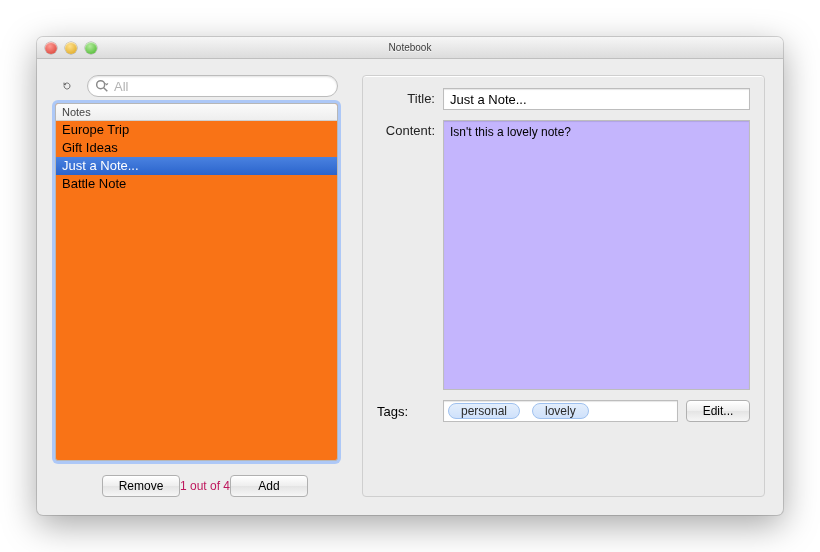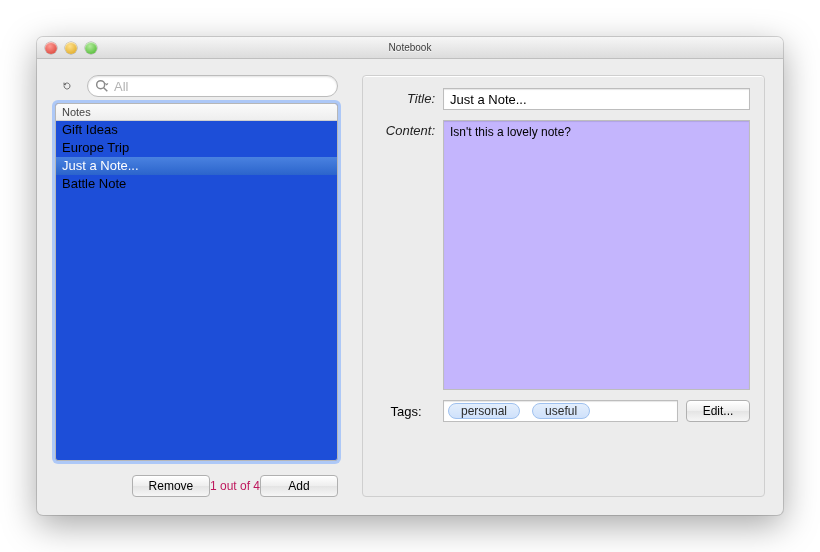--- a/index.html
+++ b/index.html
@@ -101,21 +101,21 @@
     position: absolute;
     left: 7px; top: 3px;
     width: 16px; height: 16px;
     color: #8a8a8a;
     pointer-events: none;
   }
   .listbox {
     flex: 1;
     border: 1px solid #b7b7b7;
     border-radius: 3px;
-    background: #1d4ed8;
+    background: #f97316;
     display: flex;
     flex-direction: column;
     box-shadow: 0 0 0 3px rgba(120,170,255,0.55);
     overflow: hidden;
   }
   .listhead {
     background: linear-gradient(#fbfbfb, #eeeeee);
     border-bottom: 1px solid #cfcfcf;
     font-size: 11px;
     color: #444;
@@ -131,21 +131,21 @@
     font-size: 13px;
     cursor: default;
   }
   .row.selected {
     background: linear-gradient(#4a82e0, #2b64cc);
     color: #fff;
   }
   .left-bottom {
     display: flex;
     align-items: center;
-    justify-content: flex-end;
+    justify-content: flex-start;
     margin-top: 14px;
     padding-left: 47px;
   }
   .aqua-btn {
     height: 22px;
     min-width: 78px;
     padding: 0 12px;
     border-radius: 4px;
     border: 1px solid #b0b0b0;
     background: linear-gradient(#ffffff, #eeeeee 50%, #e4e4e4 51%, #f6f6f6);
@@ -171,21 +171,20 @@
     align-items: flex-start;
     gap: 8px;
     margin-bottom: 10px;
   }
   .formrow > label {
     width: 58px;
     text-align: right;
     font-size: 13px;
     color: #222;
     padding-top: 3px;
-    font-style: italic;
   }
   .tf {
     flex: 1;
     height: 22px;
     border: 1px solid #bdbdbd;
     border-radius: 0;
     background: #fff;
     padding: 0 6px;
     font-size: 13px;
     box-shadow: inset 0 1px 1px rgba(0,0,0,0.1);
@@ -204,21 +203,21 @@
     outline: none;
   }
   .tagsrow {
     display: flex;
     align-items: center;
     gap: 8px;
     margin-top: 8px;
   }
   .tagsrow > label {
     width: 58px;
-    text-align: center;
+    text-align: left;
     font-size: 13px;
   }
   .tagbox {
     flex: 1;
     height: 22px;
     border: 1px solid #bdbdbd;
     background: #fff;
     display: flex;
     align-items: center;
     gap: 12px;
@@ -270,22 +269,22 @@
               <polyline points="17 8 19 10 21 8" stroke-width="1.6"></polyline>
             </svg>
           </span>
           <input type="text" placeholder="All" style="">
         </div>
       </div>
 
       <div class="listbox">
         <div class="listhead">Notes</div>
         <div class="listbody" id="listbody">
+            <div class="row">Europe Trip</div>
             <div class="row">Gift Ideas</div>
-            <div class="row">Europe Trip</div>
             <div class="row selected">Just a Note...</div>
             <div class="row">Battle Note</div>
           </div>
       </div>
 
       <div class="left-bottom">
         <button class="aqua-btn">Remove</button>
         <span class="counter">1 out of 4</span>
         <button class="aqua-btn">Add</button>
       </div>
@@ -297,19 +296,19 @@
         <input class="tf" value="Just a Note..." style="">
       </div>
       <div class="formrow">
         <label>Content:</label>
         <textarea class="ta" style="">Isn't this a lovely note?</textarea>
       </div>
       <div class="tagsrow">
         <label>Tags:</label>
         <div class="tagbox" id="tagbox">
             <span class="tag">personal</span>
-            <span class="tag">useful</span>
+            <span class="tag">lovely</span>
           </div>
         <button class="aqua-btn edit-btn">Edit...</button>
       </div>
     </div>
   </div>
 </div>
 
 </body></html>

